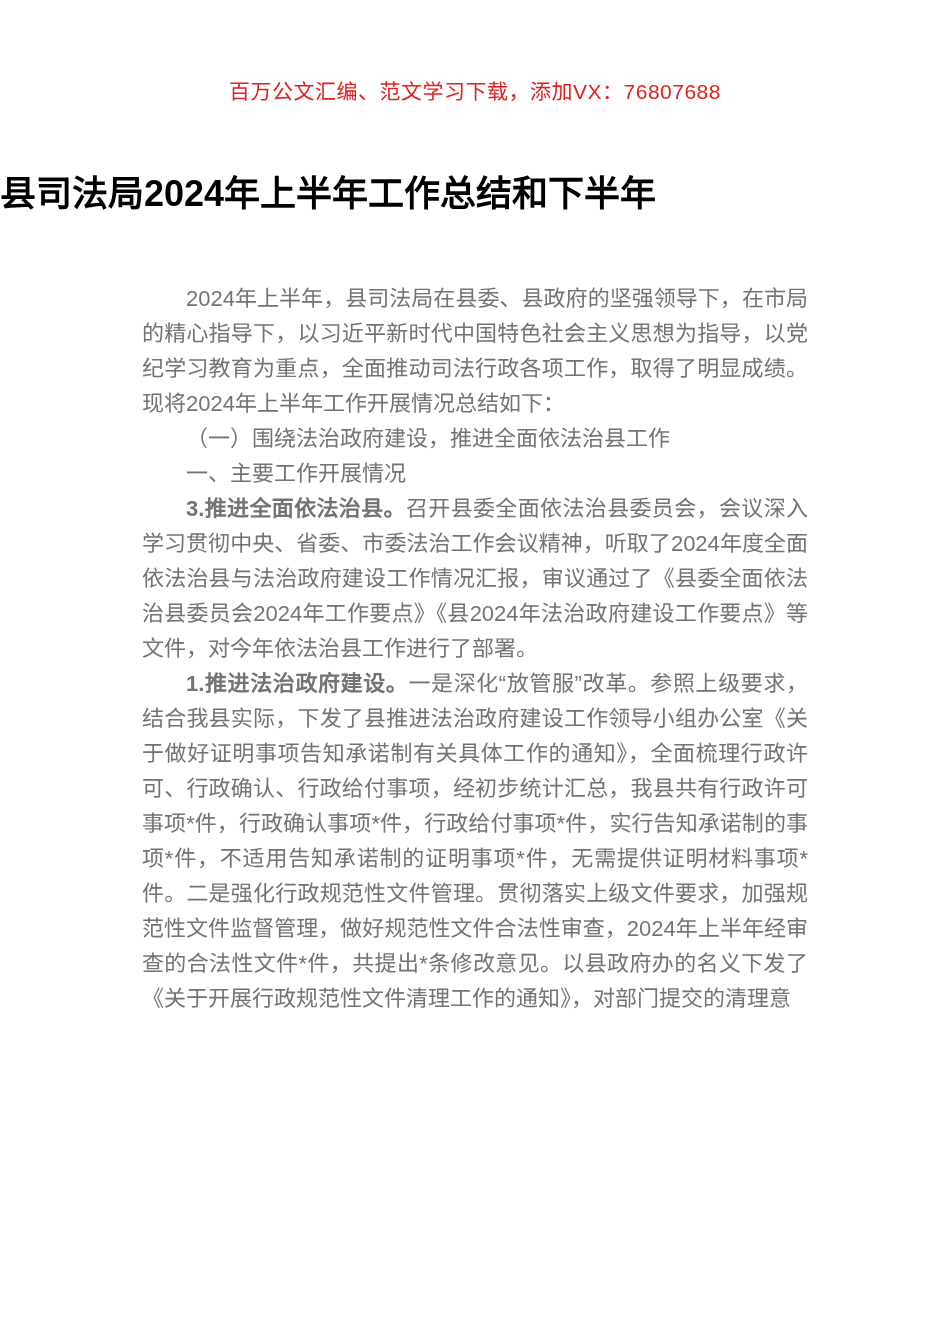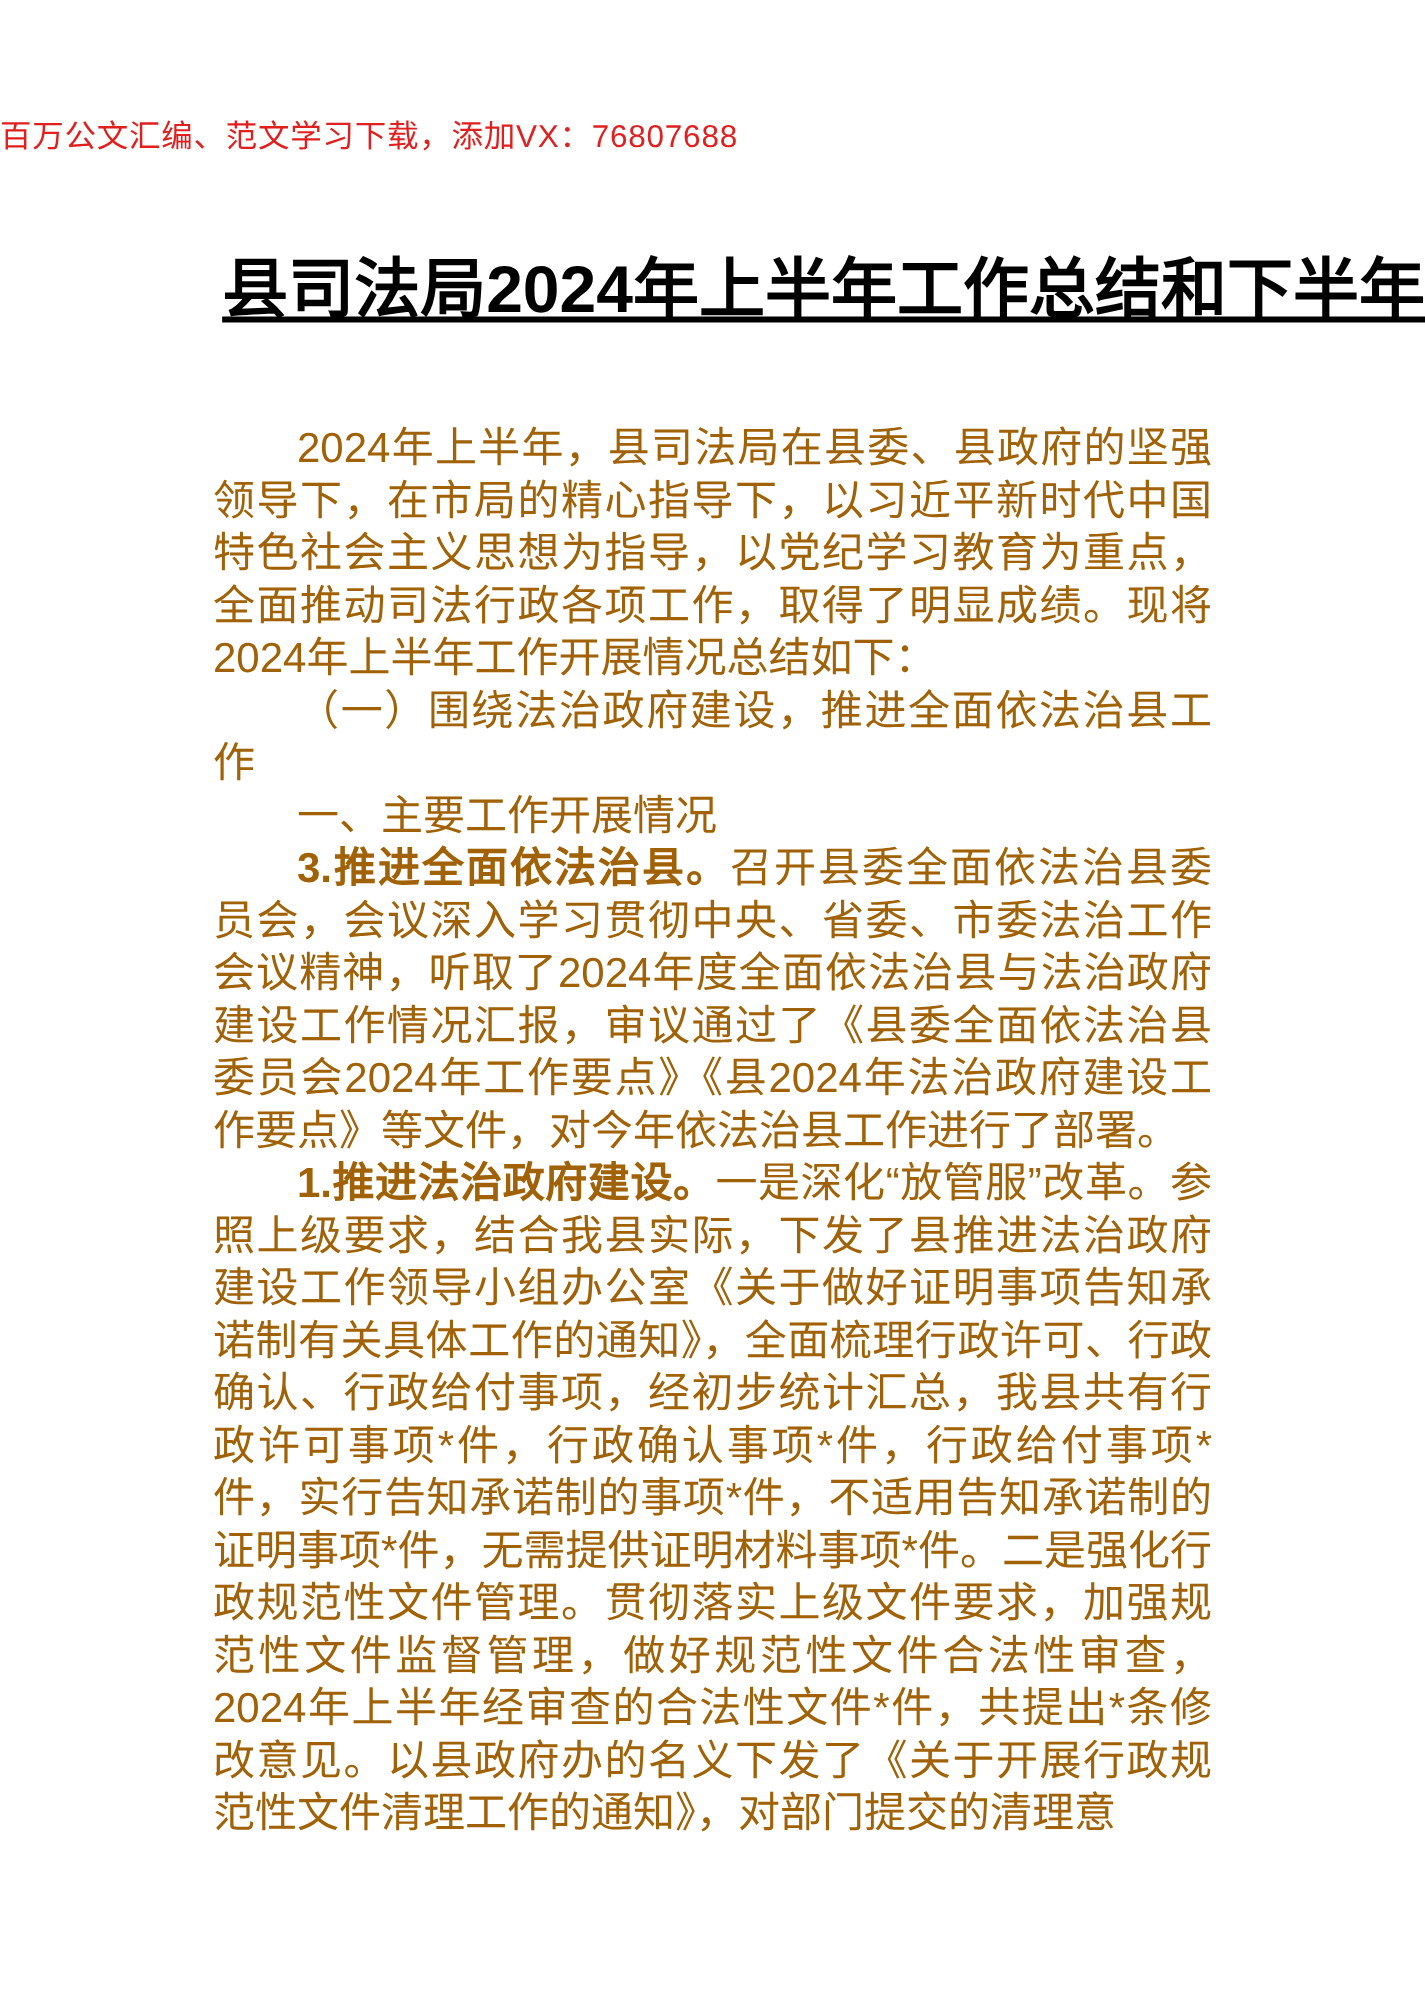--- a/index.html
+++ b/index.html
@@ -15,45 +15,45 @@
     overflow: hidden;
   }
   .page {
     width: 950px;
     height: 1344px;
     background: #ffffff;
     position: relative;
   }
   .promo-banner {
     padding-top: 78px;
+    text-align: center;
     font-size: 21px;
     line-height: 27px;
     color: #e01f1f;
     letter-spacing: 0.5px;
   }
   .doc-title {
     margin-top: 54px;
-    text-align: right;
+    text-align: left;
     font-weight: 700;
-    font-size: 44px;
+    font-size: 36px;
     line-height: 69px;
     color: #000000;
-    text-decoration: underline;
   }
   .doc-title .title-line {
     display: block;
   }
   .doc-body {
     width: 666px;
     margin: 53px auto 0 auto;
-    font-size: 28px;
+    font-size: 22px;
     line-height: 35px;
     text-align: justify;
     text-justify: inter-ideograph;
-    color: #a16207;
+    color: #737373;
   }
   .doc-body p {
     margin: 0;
     padding: 0;
     text-indent: 2em;
   }
   .lead-bold {
     font-weight: 700;
   }
 </style>

